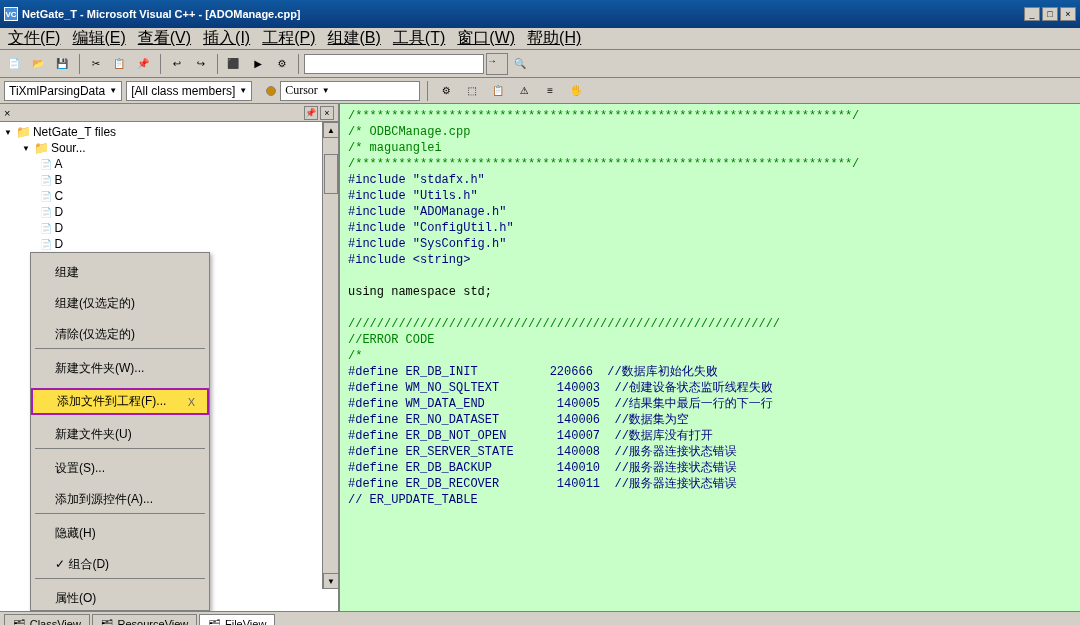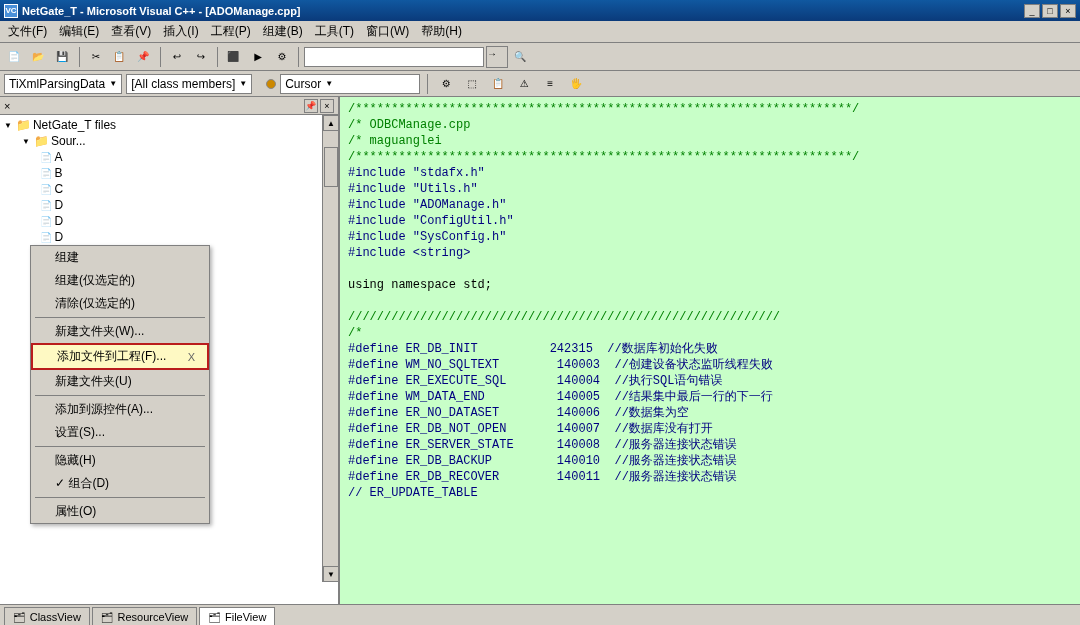--- a/index.html
+++ b/index.html
@@ -2,21 +2,21 @@
 <html><head>
   <meta charset="utf-8">
   <style>
     * { margin: 0; padding: 0; box-sizing: border-box; }
     body { width: 1080px; height: 625px; overflow: hidden; font-family: "SimSun", "MS Sans Serif", sans-serif; font-size: 12px; background: #d4d0c8; }
 
     
     .title-bar {
       background: linear-gradient(to bottom, #1058a0, #0a3a7a);
       color: white;
-      height: 21px;
+      height: 28px;
       display: flex;
       align-items: center;
       padding: 0 4px;
       justify-content: space-between;
     }
     .title-bar-left { display: flex; align-items: center; gap: 4px; font-size: 11px; font-weight: bold; }
     .title-bar-icon { width: 14px; height: 14px; background: #4a90d9; border: 1px solid #fff; font-size: 8px; display: flex; align-items: center; justify-content: center; color: white; }
     .title-bar-buttons { display: flex; gap: 2px; }
     .title-btn { width: 16px; height: 14px; background: #d4d0c8; border: 1px solid #808080; font-size: 9px; display: flex; align-items: center; justify-content: center; cursor: pointer; color: black; }
 
@@ -24,23 +24,24 @@
     .menu-bar {
       background: #d4d0c8;
       height: 22px;
       display: flex;
       align-items: center;
       padding: 0 2px;
       border-bottom: 1px solid #808080;
     }
     .menu-item {
       padding: 2px 6px;
-      font-size: 12px;
+      font-size: 16px;
       cursor: pointer;
       white-space: nowrap;
+      text-decoration: underline;
     }
 
     
     .toolbar {
       background: #d4d0c8;
       height: 28px;
       display: flex;
       align-items: center;
       padding: 2px 4px;
       border-bottom: 1px solid #808080;
@@ -139,24 +140,25 @@
     }
     .ctx-item {
       padding: 3px 12px 3px 24px;
       font-size: 12px;
       cursor: pointer;
       white-space: nowrap;
       display: flex;
       align-items: center;
       justify-content: space-between;
       gap: 8px;
+      margin-top: 8px;
     }
     .ctx-item.highlighted {
-      background: #fef9c3;
-      border: 2px solid #b91c1c;
+      background: #fde047;
+      border: 2px solid #a21caf;
     }
     .ctx-separator { height: 1px; background: #808080; margin: 2px 4px; }
     .ctx-item .shortcut { color: #666; font-size: 11px; margin-left: auto; }
     .ctx-item.highlighted .shortcut { color: #666; }
 
     
     .code-area {
       flex: 1;
       background: #c8ffc8;
       overflow: auto;
@@ -270,21 +272,21 @@
   <div class="dropdown-box">
     <span>TiXmlParsingData</span>
     <span class="dropdown-arrow">▼</span>
   </div>
   <div class="dropdown-box">
     <span>[All class members]</span>
     <span class="dropdown-arrow">▼</span>
   </div>
   <div style="width:6px;"></div>
   <div style="width:10px;height:10px;border-radius:50%;background:#cc8800;border:1px solid #888;"></div>
-  <div class="dropdown-box" style="min-width:140px;">
+  <div class="dropdown-box" style="min-width:140px;font-family:Liberation Serif, serif;">
     <span>Cursor</span>
     <span class="dropdown-arrow">▼</span>
   </div>
   <div class="tb-separator"></div>
   <div class="tb-btn">⚙</div>
   <div class="tb-btn">⬚</div>
   <div class="tb-btn">📋</div>
   <div class="tb-btn">⚠</div>
   <div class="tb-btn">≡</div>
   <div class="tb-btn">🖐</div>
@@ -447,24 +449,24 @@
       </div>
       <div class="ctx-item highlighted">
         <span>添加文件到工程(F)...</span>
         <span class="shortcut">X</span>
       </div>
       <div class="ctx-item">
         <span>新建文件夹(U)</span>
       </div>
       <div class="ctx-separator"></div>
       <div class="ctx-item">
+        <span>设置(S)...</span>
+      </div>
+      <div class="ctx-item">
         <span>添加到源控件(A)...</span>
-      </div>
-      <div class="ctx-item">
-        <span>设置(S)...</span>
       </div>
       <div class="ctx-separator"></div>
       <div class="ctx-item">
         <span>隐藏(H)</span>
       </div>
       <div class="ctx-item">
         <span>✓ 组合(D)</span>
       </div>
       <div class="ctx-separator"></div>
       <div class="ctx-item">
@@ -487,24 +489,24 @@
     <div class="code-line code-define">#include "stdafx.h"</div>
     <div class="code-line code-define">#include "Utils.h"</div>
     <div class="code-line code-define">#include "ADOManage.h"</div>
     <div class="code-line code-define">#include "ConfigUtil.h"</div>
     <div class="code-line code-define">#include "SysConfig.h"</div>
     <div class="code-line code-define">#include &lt;string&gt;</div>
     <div class="code-line">&nbsp;</div>
     <div class="code-line">using namespace std;</div>
     <div class="code-line">&nbsp;</div>
     <div class="code-line code-comment">////////////////////////////////////////////////////////////</div>
+    <div class="code-line code-comment">//ERROR CODE</div>
     <div class="code-line code-comment">/*</div>
-    <div class="code-line code-define">#define ER_DB_INIT          242315  //数据库初始化失败</div>
+    <div class="code-line code-define">#define ER_DB_INIT          220666  //数据库初始化失败</div>
     <div class="code-line code-define">#define WM_NO_SQLTEXT        140003  //创建设备状态监听线程失败</div>
-    <div class="code-line code-define">#define ER_EXECUTE_SQL       140004  //执行SQL语句错误</div>
     <div class="code-line code-define">#define WM_DATA_END          140005  //结果集中最后一行的下一行</div>
     <div class="code-line code-define">#define ER_NO_DATASET        140006  //数据集为空</div>
     <div class="code-line code-define">#define ER_DB_NOT_OPEN       140007  //数据库没有打开</div>
     <div class="code-line code-define">#define ER_SERVER_STATE      140008  //服务器连接状态错误</div>
     <div class="code-line code-define">#define ER_DB_BACKUP         140010  //服务器连接状态错误</div>
     <div class="code-line code-define">#define ER_DB_RECOVER        140011  //服务器连接状态错误</div>
     <div class="code-line code-define">// ER_UPDATE_TABLE</div>
   </div>
 </div>
 

